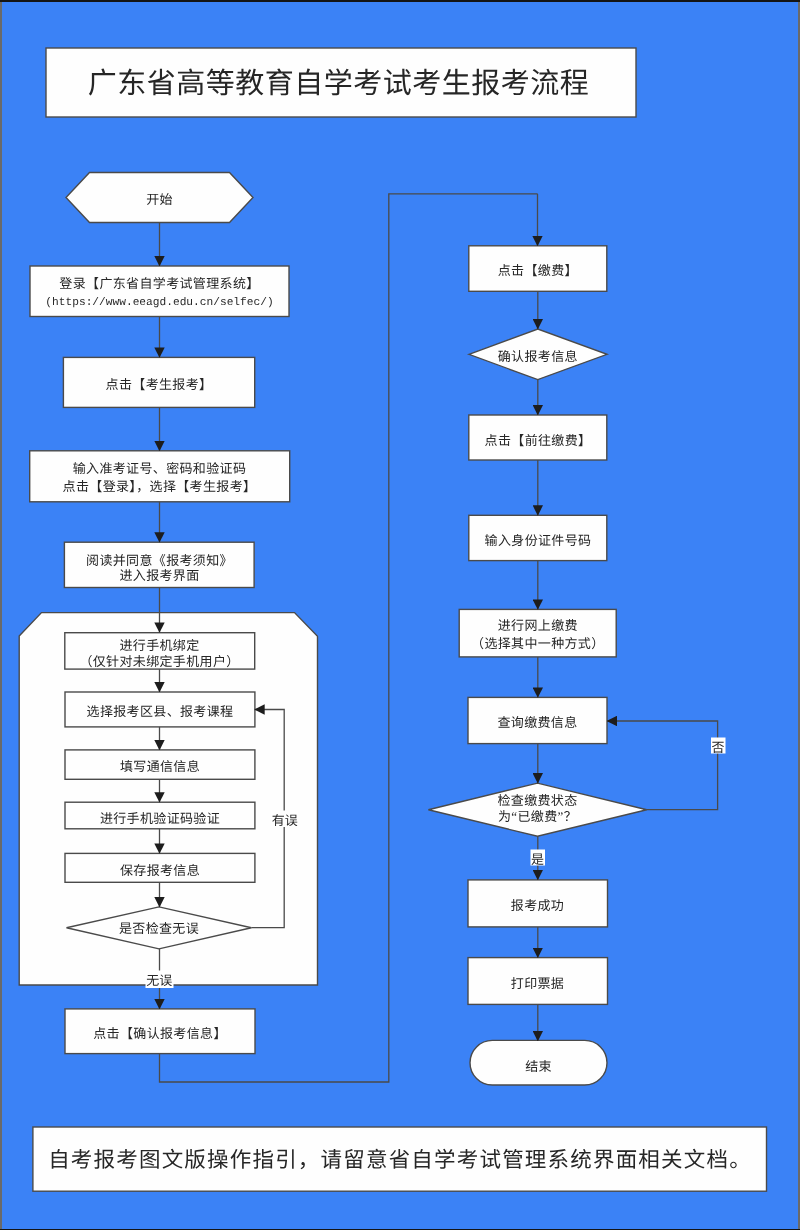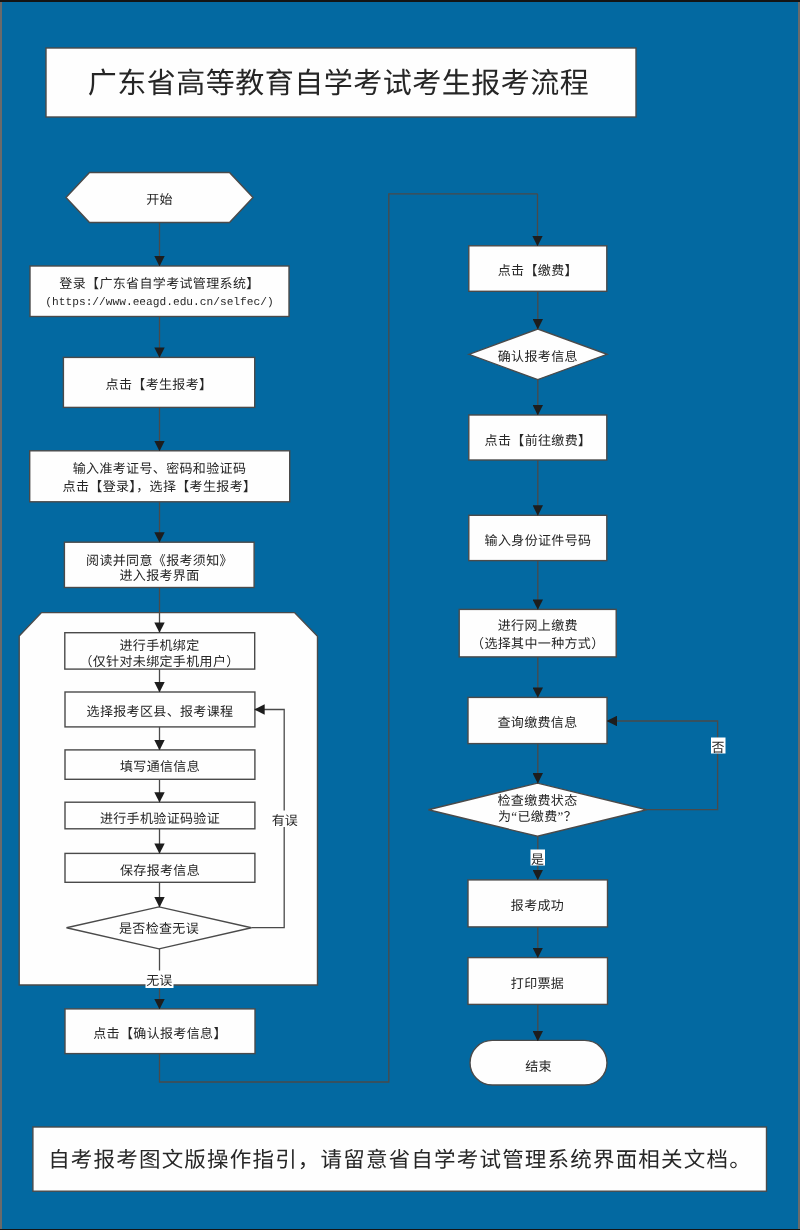--- a/index.html
+++ b/index.html
@@ -1,19 +1,19 @@
 <!DOCTYPE html>
 <html lang="zh-CN"><head>
 <meta charset="utf-8">
 <title>flowchart</title>
 <style>
   html,body{margin:0;padding:0;background:#ffffff;-webkit-font-smoothing:antialiased;text-rendering:geometricPrecision;}
   body{width:800px;height:1230px;overflow:hidden;
        font-family:"Liberation Serif","DejaVu Serif",serif;}
-  #page{position:relative;width:800px;height:1230px;box-sizing:border-box;background:#0369a1;}
+  #page{position:relative;width:800px;height:1230px;box-sizing:border-box;background:#3b82f6;}
   .edge{position:absolute;}
   .edge-top{left:0;top:0;width:800px;height:1.5px;background:#141414;}
   .edge-bottom{left:0;bottom:0;width:800px;height:1.5px;background:#141414;}
   .edge-left{left:0;top:0;width:1.6px;height:1230px;background:#6a6a6a;}
   .edge-right{right:0;top:0;width:1.6px;height:1230px;background:#6a6a6a;}
   svg{display:block;position:absolute;left:0;top:0;}
   .shape{fill:#fefefe;stroke:#4a4a4a;stroke-width:1.4;}
   .conn{stroke:#4a4a4a;stroke-width:1.3;fill:none;}
   .arrowhead{fill:#1d1d1d;stroke:none;}
   text{fill:#262626;font-family:"Liberation Serif","DejaVu Serif",serif;}

